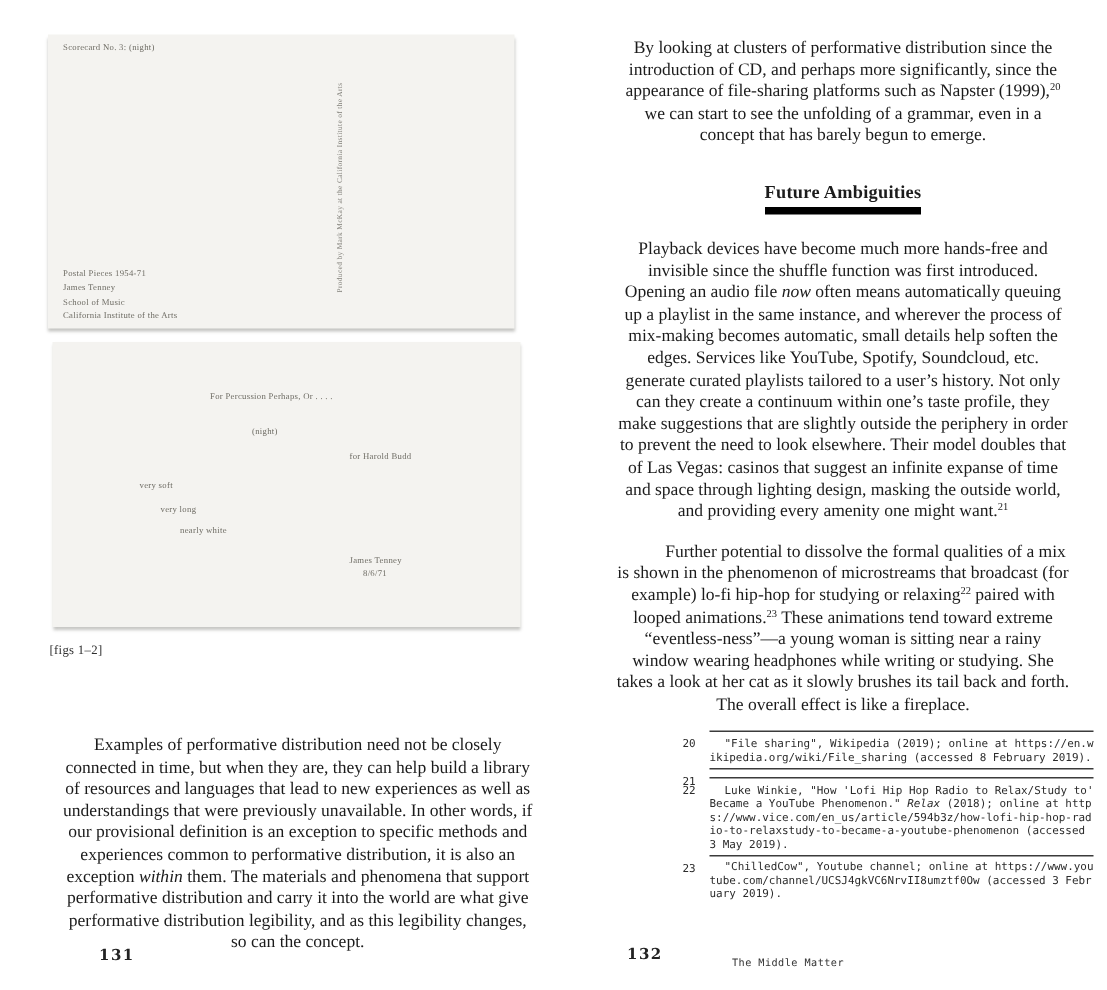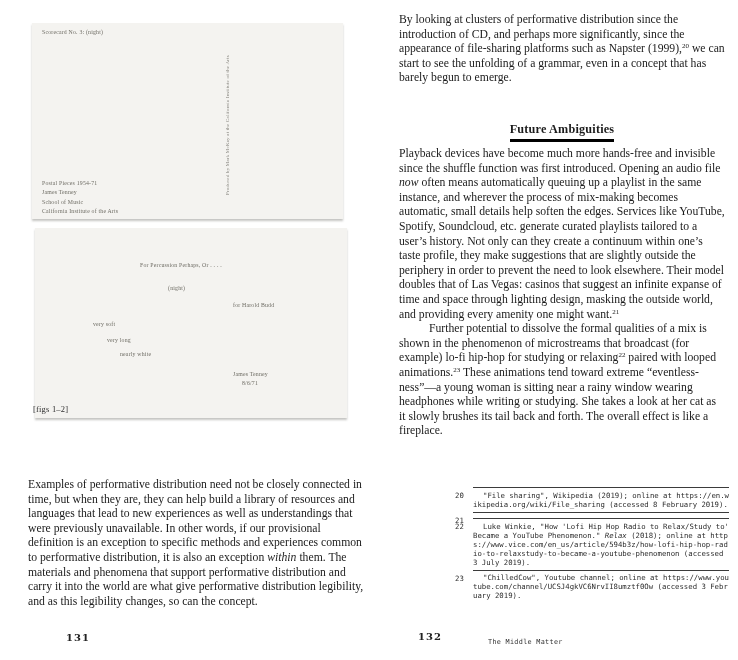--- a/index.html
+++ b/index.html
@@ -31,51 +31,51 @@
     transform: rotate(180deg);
     font-size: 4.9px;
     letter-spacing: 0.25px;
     color: #82807a;
     white-space: nowrap;
     font-family: "Liberation Serif", serif;
   }
 
   .fig-caption {
     position: absolute;
-    left: 33px; top: 404px;
+    left: 33px; top: 428px;
     font-size: 8.5px;
     color: #2e2e2e;
     letter-spacing: 0.2px;
     text-align: right;
   }
 
   
   .copy {
     font-size: 11.7px;
     line-height: 14.6px;
     text-align: left;
     color: #1b1b1b;
   }
-  .copy p { margin: 0; }
+  .copy p { margin: 12px; text-align: center; }
   .copy sup { font-size: 7px; line-height: 0; vertical-align: 4px; }
   .indent-first { text-indent: 30px; }
 
   #left-paragraph { position: absolute; left: 28px; top: 478px; width: 341px; }
 
   #right-para1 { position: absolute; left: 399px; top: 13px; width: 326px; }
 
   #section-heading {
     position: absolute; left: 399px; top: 119px; width: 326px;
     text-align: center;
   }
   #section-heading span {
     display: inline-block;
     font-weight: bold;
     font-size: 12.2px;
-    border-bottom: 3px solid #000000;
+    border-bottom: 5px solid #000000;
     padding-bottom: 2px;
     letter-spacing: 0.2px;
   }
 
   #right-para-block { position: absolute; left: 399px; top: 147px; width: 326px; }
 
   
   #footnotes {
     position: absolute; left: 473px; top: 487px; width: 256px;
     font-family: "DejaVu Sans Mono", monospace;
@@ -167,21 +167,21 @@
   <div id="footnotes">
     <div class="fn">
       <span class="fn-num">20</span>
       <div class="fn-text"><span>"File sharing", Wikipedia (2019); online at https://en.wikipedia.org/wiki/File_sharing (accessed 8 February 2019).</span><i></i><span></span></div>
     </div>
     <div class="fn">
       <span class="fn-num">21</span>
     </div>
     <div class="fn">
       <span class="fn-num">22</span>
-      <div class="fn-text"><span>Luke Winkie, "How 'Lofi Hip Hop Radio to Relax/Study to' Became a YouTube Phenomenon." </span><i>Relax</i><span> (2018); online at https://www.vice.com/en_us/article/594b3z/how-lofi-hip-hop-radio-to-relaxstudy-to-became-a-youtube-phenomenon (accessed 3 July 2019).</span></div>
+      <div class="fn-text"><span>Luke Winkie, "How 'Lofi Hip Hop Radio to Relax/Study to' Became a YouTube Phenomenon." </span><i>Relax</i><span> (2018); online at https://www.vice.com/en_us/article/594b3z/how-lofi-hip-hop-radio-to-relaxstudy-to-became-a-youtube-phenomenon (accessed 3 May 2019).</span></div>
     </div>
     <div class="fn">
       <span class="fn-num">23</span>
       <div class="fn-text"><span>"ChilledCow", Youtube channel; online at https://www.youtube.com/channel/UCSJ4gkVC6NrvII8umztf0Ow (accessed 3 February 2019).</span><i></i><span></span></div>
     </div>
   </div>
 
   <div id="folio-right" class="folio">132</div>
   <div id="running-footer">The Middle Matter</div>
 

